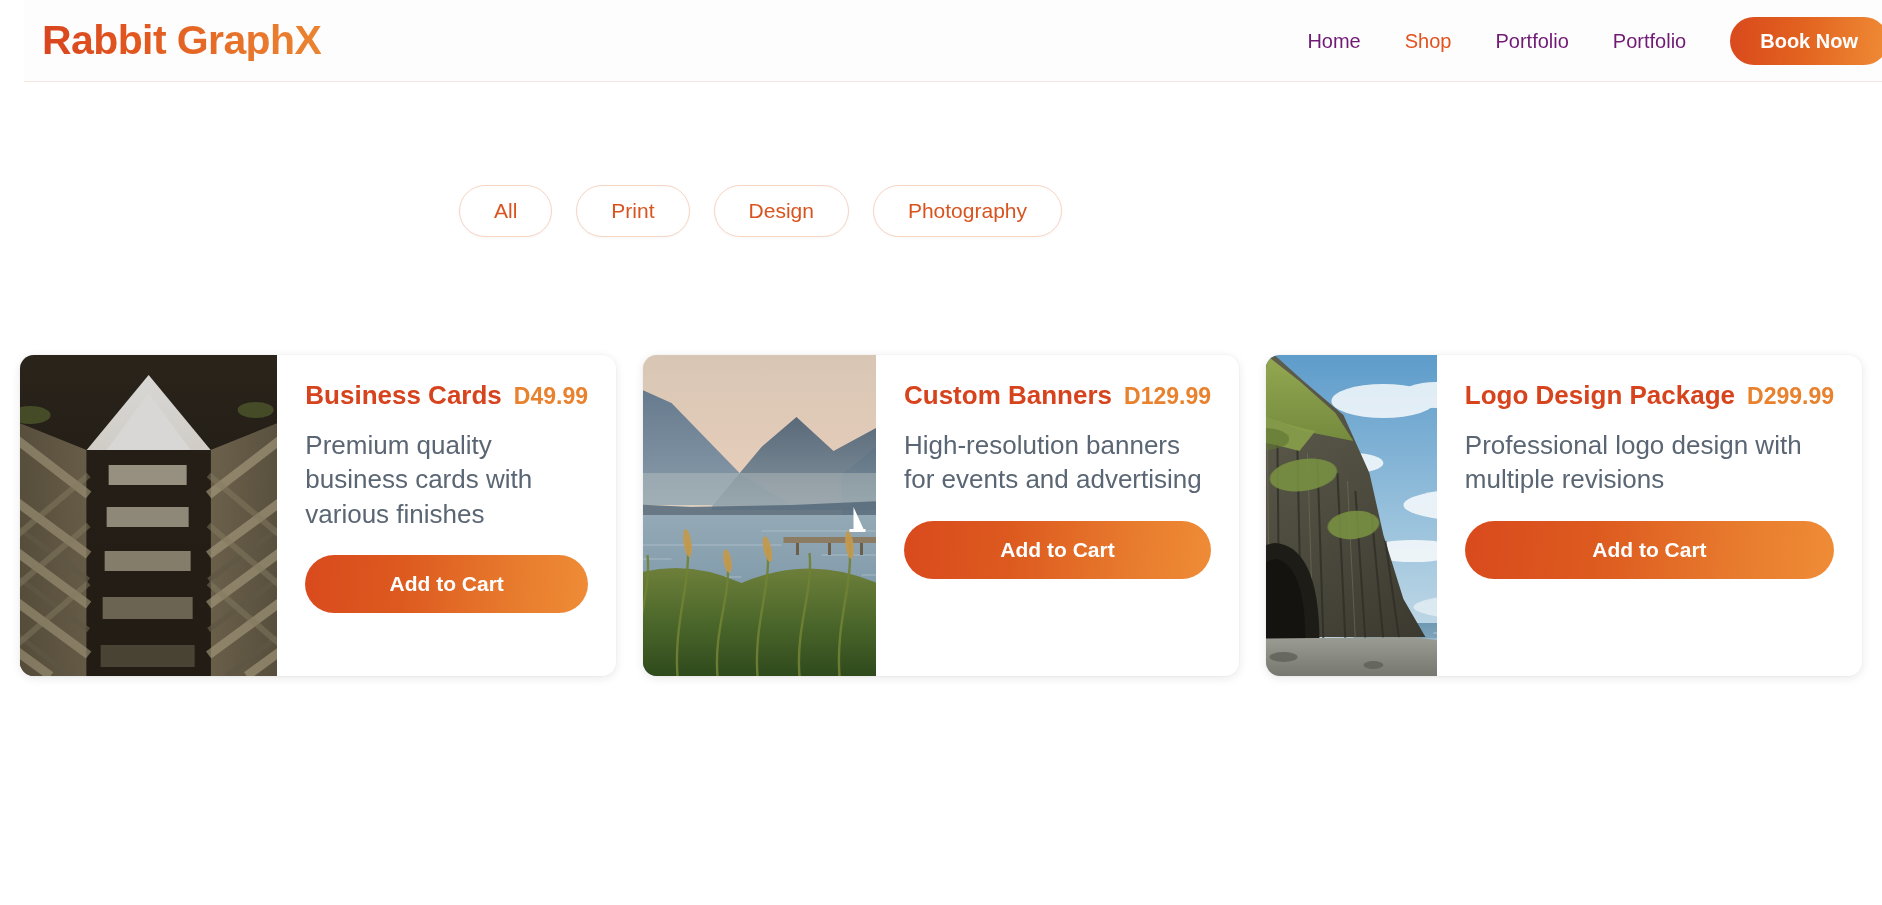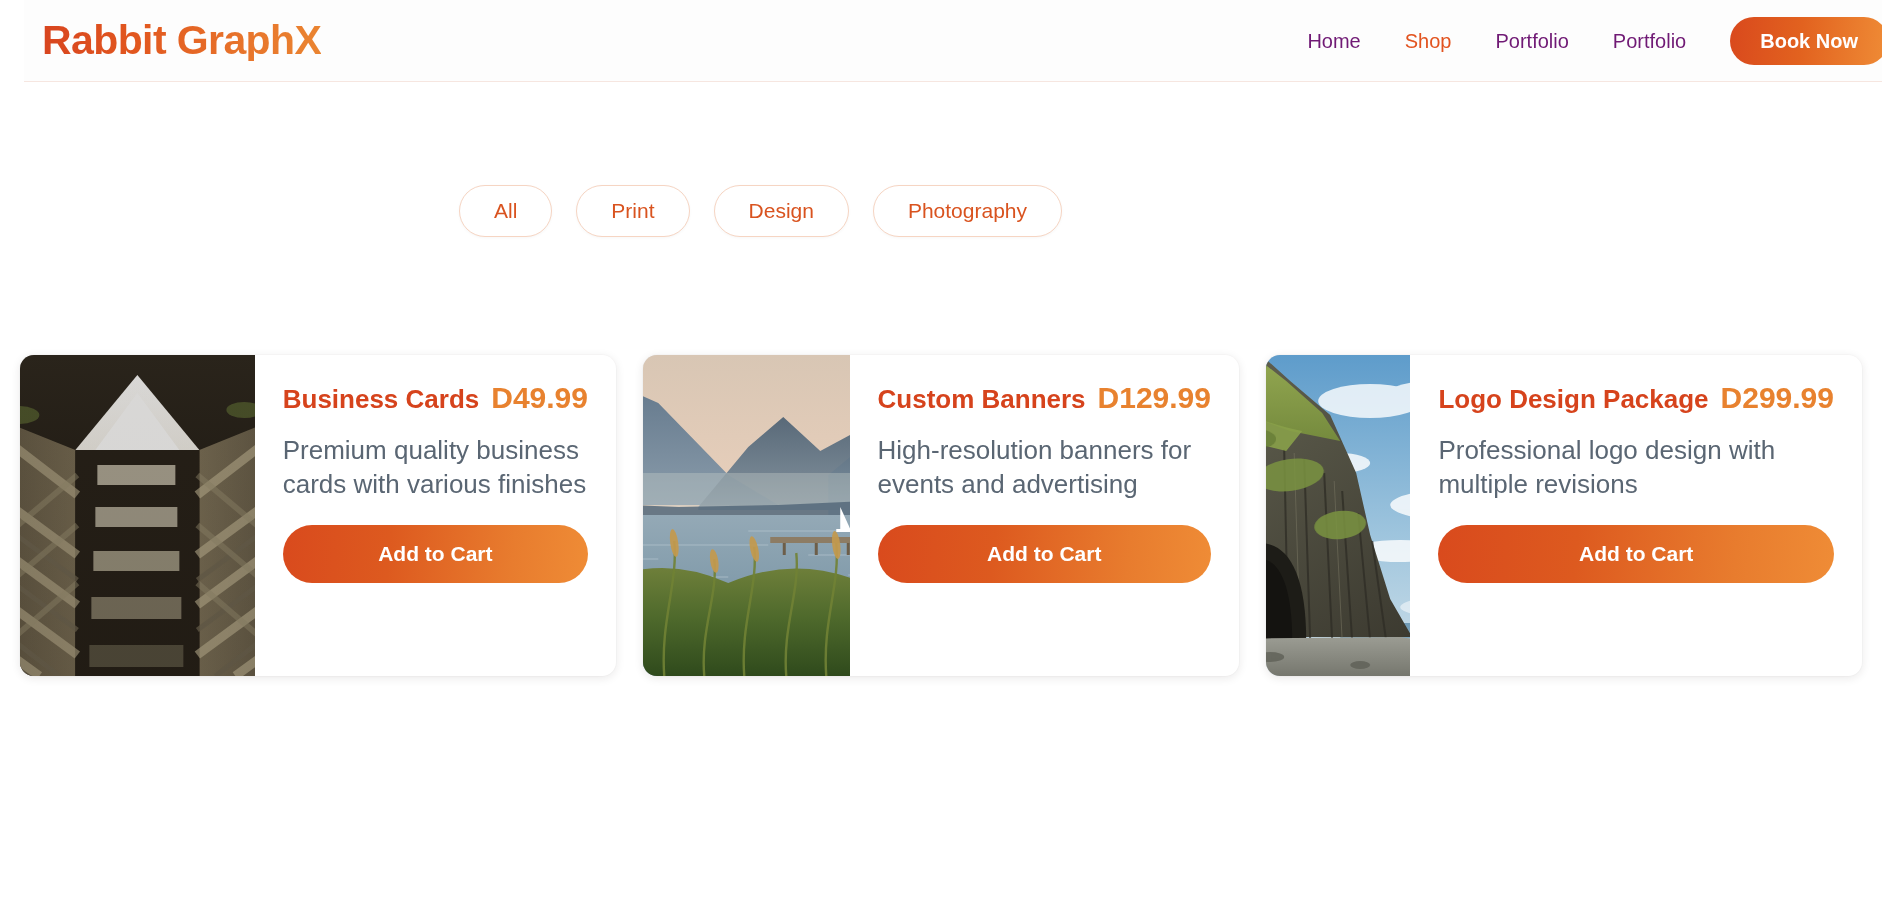--- a/index.html
+++ b/index.html
@@ -134,21 +134,21 @@
     gap: 12px;
   }
   .card-title {
     font-size: 26px;
     font-weight: bold;
     color: #d6431c;
     line-height: 1.15;
     white-space: nowrap;
   }
   .card-price {
-    font-size: 30px;
+    font-size: 23px;
     font-weight: bold;
     color: #e8822f;
     line-height: 1.15;
     white-space: nowrap;
   }
   .card-desc {
     margin-top: 17px;
     font-size: 26px;
     color: #5a6673;
     line-height: 1.32;

